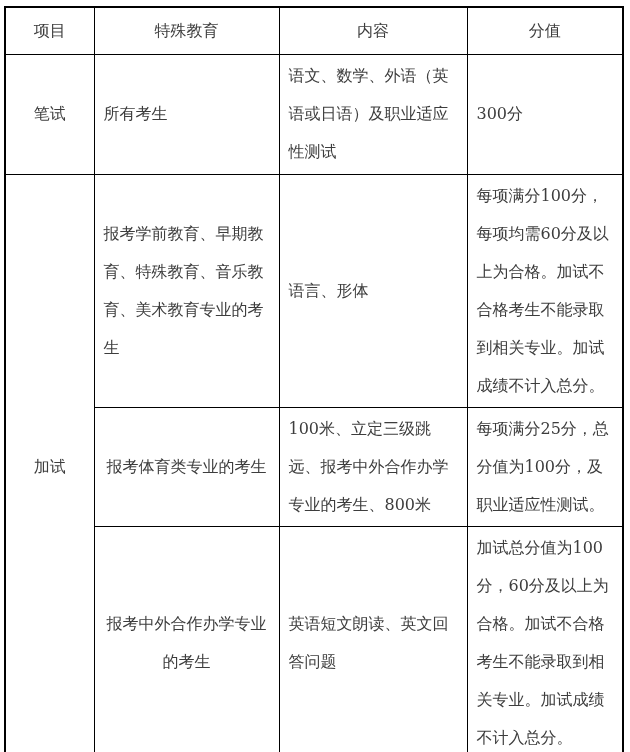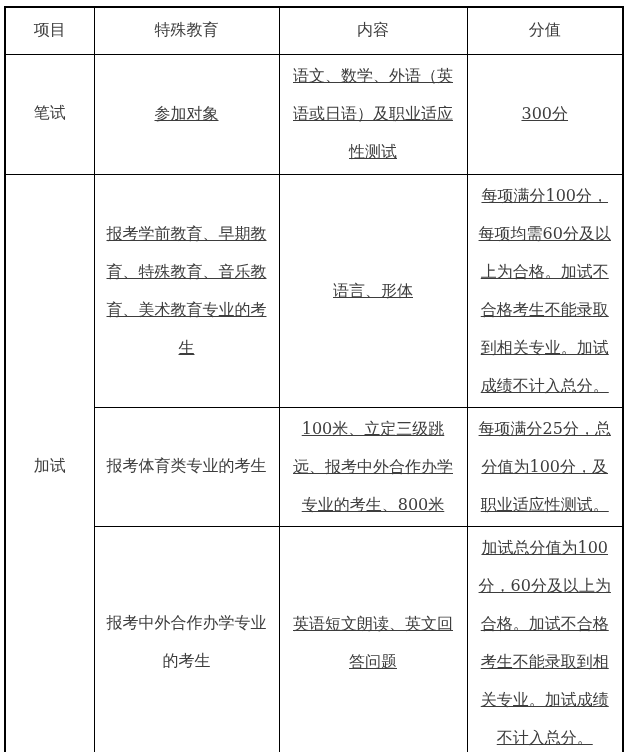--- a/index.html
+++ b/index.html
@@ -29,22 +29,22 @@
     line-height: 38px;
   }
   table.exam-table td, table.exam-table th {
     border: 1px solid #000000;
     font-weight: normal;
     vertical-align: middle;
     padding: 2px 9px;
     overflow: hidden;
     word-break: break-all;
   }
-  .al { text-align: center; text-decoration: underline; }
-  .ac { text-align: center; padding-left: 4px; padding-right: 4px; font-family: Liberation Mono, monospace; }
+  .al { text-align: left; }
+  .ac { text-align: center; padding-left: 4px; padding-right: 4px; }
   tr.r-header { height: 47px; }
   tr.r1 { height: 120px; }
   tr.r2 { height: 227px; }
   tr.r3 { height: 118px; }
   tr.r4 { height: 229px; }
 </style>
 </head>
 <body>
 
 <div class="page">
@@ -57,21 +57,21 @@
     </colgroup>
     <tbody>
       <tr class="r-header">
         <th class="ac">项目</th>
         <th class="ac">特殊教育</th>
         <th class="ac">内容</th>
         <th class="ac">分值</th>
       </tr>
       <tr class="r1">
         <td class="ac">笔试</td>
-        <td class="al">参加对象</td>
+        <td class="al">所有考生</td>
         <td class="al">语文、数学、外语（英语或日语）及职业适应性测试</td>
         <td class="al">300分</td>
       </tr>
       <tr class="r2">
         <td class="ac" rowspan="3">加试</td>
         <td class="al">报考学前教育、早期教育、特殊教育、音乐教育、美术教育专业的考生</td>
         <td class="al">语言、形体</td>
         <td class="al">每项满分100分，每项均需60分及以上为合格。加试不合格考生不能录取到相关专业。加试成绩不计入总分。</td>
       </tr>
       <tr class="r3">

